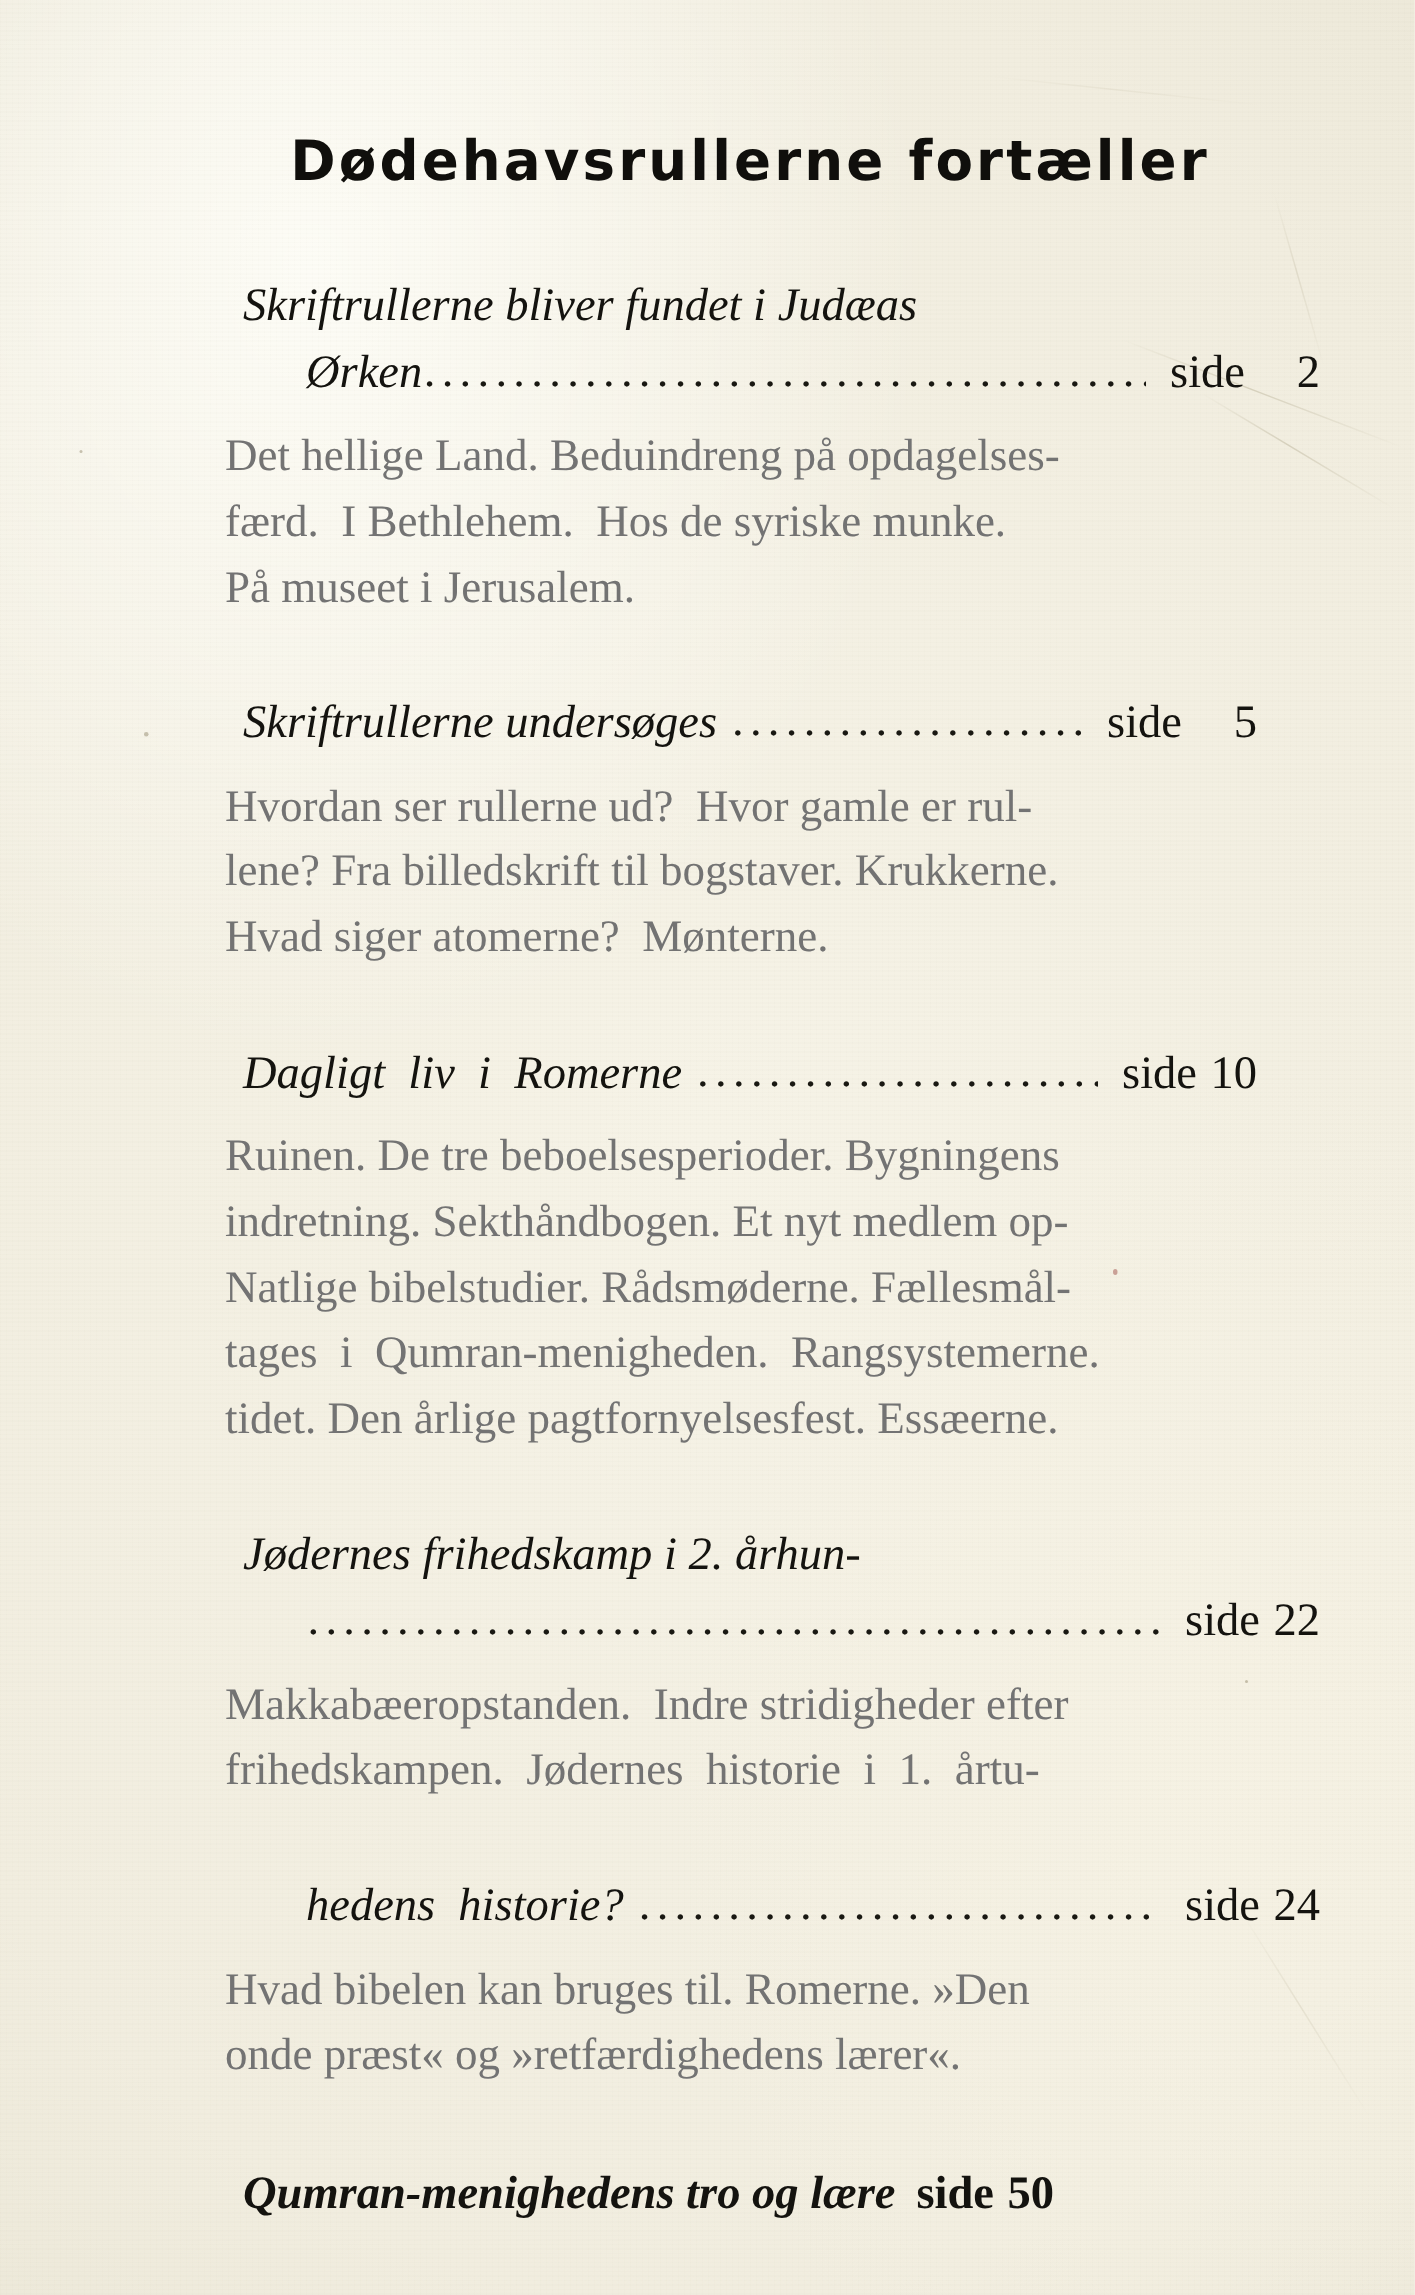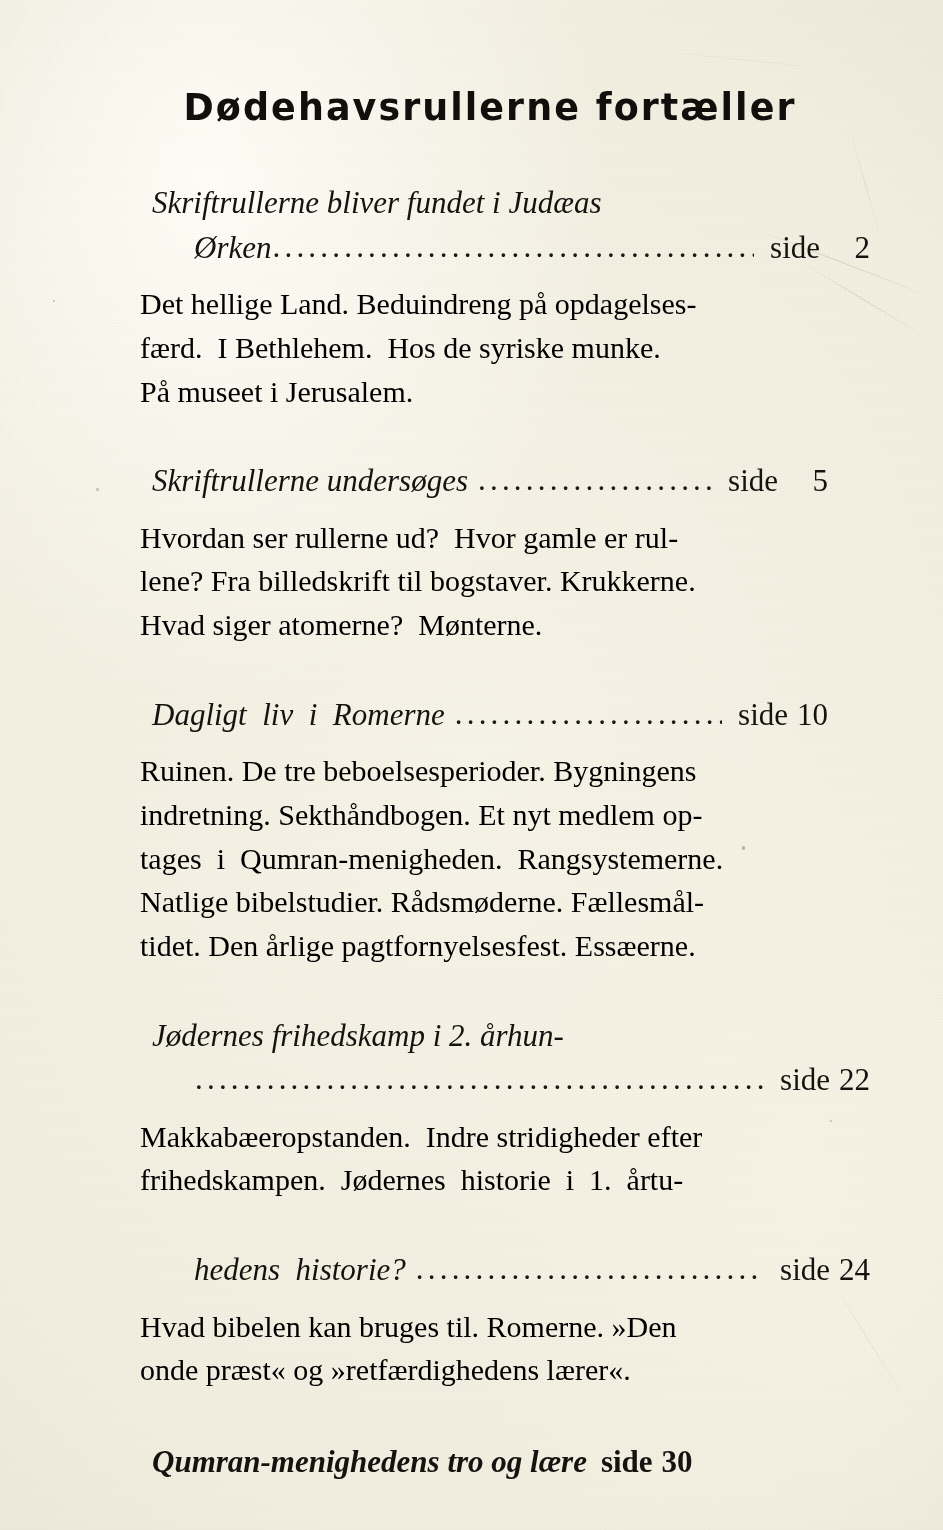--- a/index.html
+++ b/index.html
@@ -57,21 +57,21 @@
 
   
   .page {
     position: absolute;
     inset: 0;
     padding: 0;
   }
 
   .content {
     position: absolute;
-    left: 140px;
+    left: 150px;
     top: 0;
     width: 700px;
   }
 
   
   .toc-title {
     font-family: "DejaVu Sans", "Liberation Sans", sans-serif;
     font-weight: bold;
     font-size: 37px;
     letter-spacing: 2.1px;
@@ -155,21 +155,21 @@
   }
 
   
   .entry-body {
     font-size: 30px;
     line-height: 1.455;
     margin: 3px 0 0 0;
     text-align: justify;
     text-justify: inter-word;
     hyphens: none;
-    color: #000000;
+    color: #737373;
   }
   .entry-body .bline {
     display: block;
     white-space: pre;
   }
 
   
   .entry.last {
     margin-top: 48px;
     font-weight: bold;
@@ -235,22 +235,22 @@
         <div class="hline">
           <span class="htext">Dagligt  liv  i  Romerne</span>
           <span class="leader pad-left">................................................................</span>
           <span class="side-word gap-wide">side</span>
           <span class="page-num narrow">10</span>
         </div>
       </div>
       <p class="entry-body">
         <span class="bline">Ruinen. De tre beboelsesperioder. Bygningens</span>
         <span class="bline">indretning. Sekthåndbogen. Et nyt medlem op-</span>
+        <span class="bline">Natlige bibelstudier. Rådsmøderne. Fællesmål-</span>
         <span class="bline">tages  i  Qumran-menigheden.  Rangsystemerne.</span>
-        <span class="bline">Natlige bibelstudier. Rådsmøderne. Fællesmål-</span>
         <span class="bline">tidet. Den årlige pagtfornyelsesfest. Essæerne.</span>
       </p>
     </section>
 
     <section class="entry">
       <div class="entry-heading">
         <div class="hline">
           <span class="htext">Jødernes frihedskamp i 2. århun-</span>
         </div>
         <div class="hline indent">
@@ -278,19 +278,19 @@
         <span class="bline">Hvad bibelen kan bruges til. Romerne. »Den</span>
         <span class="bline">onde præst« og »retfærdighedens lærer«.</span>
       </p>
     </section>
 
     <section class="entry last">
       <div class="entry-heading">
         <div class="hline">
           <span class="htext">Qumran-menighedens tro og lære</span>
           <span class="side-word gap-wide">side</span>
-          <span class="page-num narrow">30</span>
+          <span class="page-num narrow">50</span>
         </div>
       </div>
     </section>
 
   </div>
 </div>
 
 </body></html>

